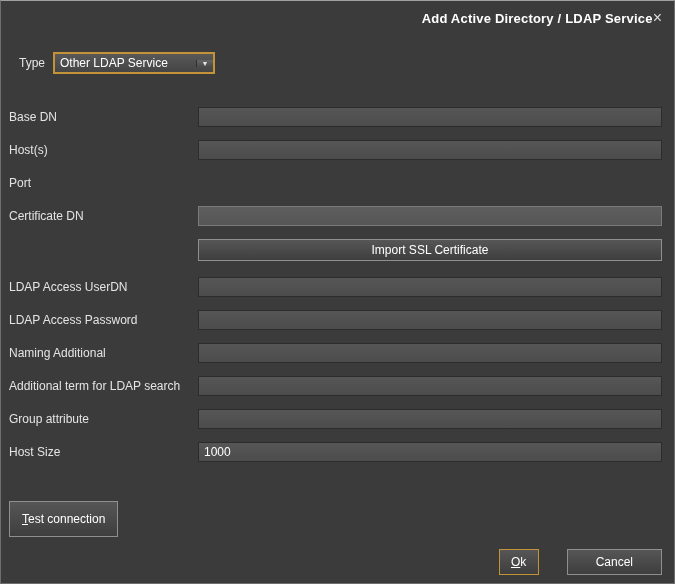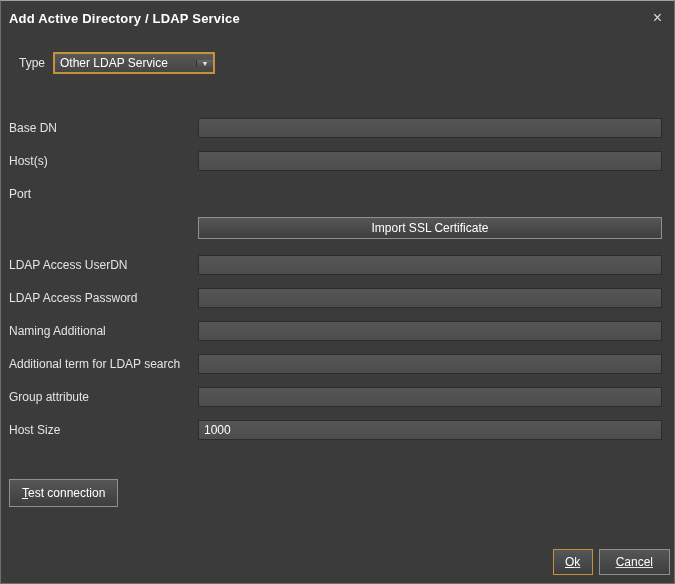--- a/index.html
+++ b/index.html
@@ -14,21 +14,21 @@
   }
   .dialog {
     position: relative;
     width: 675px; height: 584px;
     background: #3b3b3b;
     border: 1px solid #6e6e6e;
     border-top-color: #a0a0a0;
     overflow: hidden;
   }
   .titlebar {
-    display: flex; align-items: center; justify-content: space-between;
+    display: flex; align-items: center; justify-content: flex-end;
     padding: 9px 12px 4px 8px;
   }
   .title { font-weight: bold; font-size: 13px; color: #ffffff; letter-spacing: 0.2px; }
   .close-icon { font-size: 16px; color: #dcdcdc; cursor: pointer; line-height: 1; }
 
   .type-row { display: flex; align-items: center; margin: 22px 0 0 18px; }
   .type-row .lbl { margin-right: 8px; }
   .select {
     display: flex; align-items: center;
     width: 162px; height: 22px;
@@ -37,21 +37,21 @@
     cursor: pointer;
   }
   .select .val { flex: 1; padding: 2px 5px; color: #fff; white-space: nowrap; overflow: hidden; }
   .select .arrow {
     width: 17px; display: flex; align-items: center; justify-content: center;
     font-size: 7px; color: #e6e6e6;
     background: linear-gradient(#666, #4a4a4a);
     border-left: 1px solid #2f2f2f;
   }
 
-  .fields { margin-top: 44px; }
+  .fields { margin-top: 33px; }
   .frow { display: flex; align-items: center; margin: 0 12px 13px 8px; height: 20px; }
   .frow label { flex: 0 0 189px; color: #e4e4e4; }
   .txt {
     flex: 1; height: 20px;
     background: linear-gradient(#565656, #4c4c4c);
     border: 1px solid #2c2c2c;
     color: #fff; padding: 0 5px;
     font: 12px "Liberation Sans", sans-serif;
     outline: none;
   }
@@ -59,24 +59,24 @@
 
   .import-row { margin: 0 12px 16px 197px; }
   .btn {
     background: linear-gradient(#565656, #3e3e3e);
     border: 1px solid #8f8f8f;
     color: #fff;
     font: 12px "Liberation Sans", sans-serif;
     cursor: pointer;
   }
   .import-btn { width: 100%; height: 22px; }
-  .test-btn { margin: 26px 0 0 8px; height: 28px; padding: 0 12px; }
-  .footer { position: absolute; right: 4px; bottom: 8px; display: flex; gap: 6px; text-decoration: underline; }
+  .test-btn { margin: 26px 0 0 8px; height: 36px; padding: 0 12px; }
+  .footer { position: absolute; right: 12px; bottom: 8px; display: flex; gap: 28px; }
   .ok-btn { min-width: 40px; height: 26px; padding: 0 10px; border-color: #c49237; }
-  .cancel-btn { min-width: 62px; height: 26px; padding: 0 16px; }
+  .cancel-btn { min-width: 62px; height: 26px; padding: 0 28px; }
   .mn { display: block; }
   .mn::first-letter { text-decoration: underline; }
 </style>
 </head>
 <body>
 
 <div class="dialog">
 
   <div class="titlebar">
     <span class="title">Add Active Directory / LDAP Service</span>
@@ -100,20 +100,24 @@
 
     <div class="frow">
       <label>Host(s)</label>
       <input class="txt" type="text" value="" style="">
     </div>
 
     <div class="frow">
       <label>Port</label>
     </div>
 
+    <div class="frow">
+      <label>Certificate DN</label>
+      <input class="txt readonly" type="text" readonly="" value="" style="">
+    </div>
 
     <div class="import-row">
       <button class="btn import-btn">
         <span>Import SSL Certificate</span>
       </button>
     </div>
 
     <div class="frow">
       <label>LDAP Access UserDN</label>
       <input class="txt" type="text" value="" style="">

